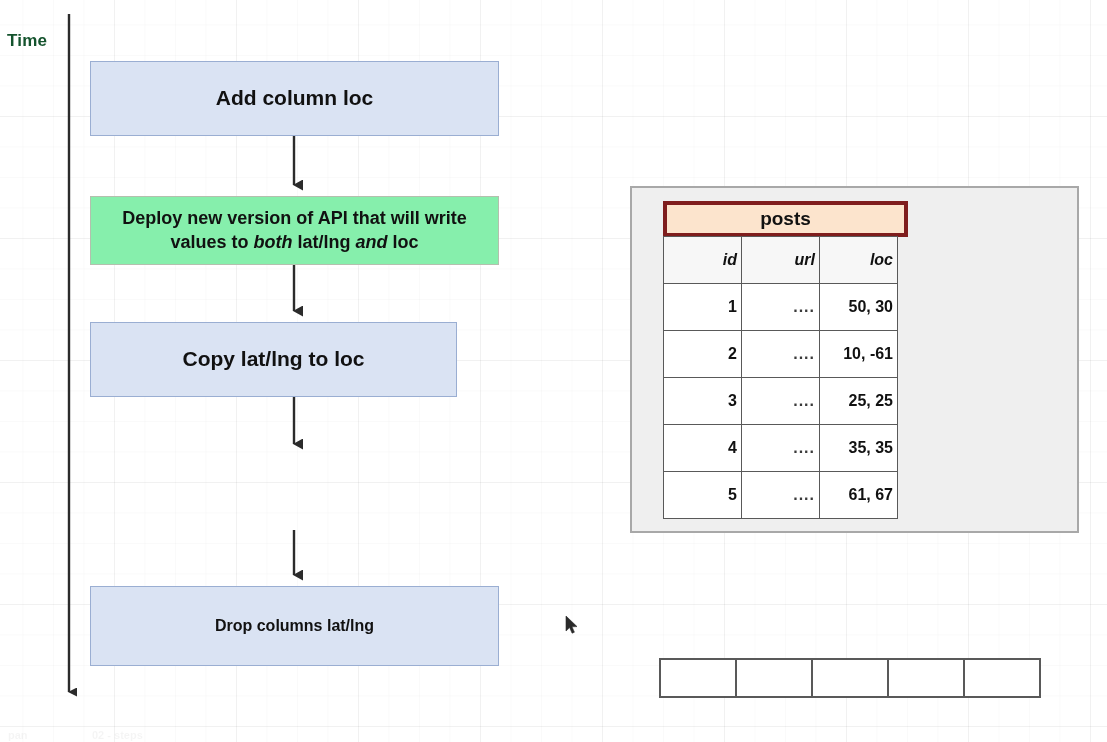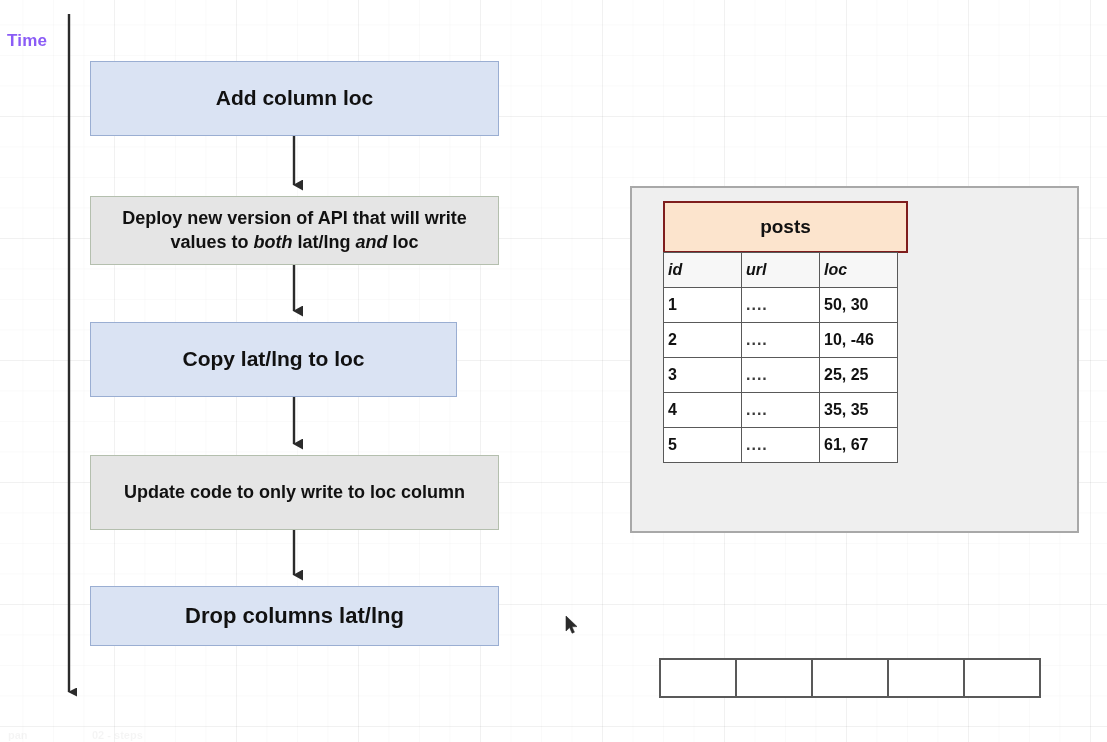--- a/index.html
+++ b/index.html
@@ -47,21 +47,21 @@
   }
 
   
   #time-label {
     position: absolute;
     left: 7px;
     top: 31px;
     font-size: 17px;
     font-weight: bold;
     letter-spacing: 0.2px;
-    color: #8b5cf6;
+    color: #14532d;
   }
   #time-axis-svg {
     position: absolute;
     left: 48px;
     top: 14px;
     width: 46px;
     height: 692px;
   }
 
   
@@ -76,31 +76,31 @@
     font-weight: bold;
     line-height: 1.28;
     padding: 2px 10px;
     color: #111111;
   }
   .flow-box.blue {
     background: #dae3f3;
     border: 1px solid #9aaed2;
   }
   .flow-box.green {
-    background: #e5e5e5;
+    background: #86efac;
     border: 1px solid #b4bfae;
   }
   .flow-box .txt { display: block; width: 100%; }
   .flow-box i, .flow-box em { font-style: italic; font-weight: bold; }
 
   #box-add      { left: 90px; top: 61px;  width: 409px; height: 75px; font-size: 21px; }
   #box-deploy   { left: 90px; top: 196px; width: 409px; height: 69px; font-size: 18px; }
   #box-copy     { left: 90px; top: 322px; width: 367px; height: 75px; font-size: 21px; }
   #box-update   { left: 90px; top: 455px; width: 409px; height: 75px; font-size: 18px; }
-  #box-drop     { left: 90px; top: 586px; width: 409px; height: 60px; font-size: 22px; }
+  #box-drop     { left: 90px; top: 586px; width: 409px; height: 80px; font-size: 16px; }
 
   
   .connector {
     position: absolute;
     left: 274px;
     width: 40px;
   }
   #conn-1 { top: 136px; height: 60px; }
   #conn-2 { top: 265px; height: 57px; }
   #conn-3 { top: 397px; height: 58px; }
@@ -118,41 +118,41 @@
     box-sizing: border-box;
   }
   #posts-table-wrap {
     position: absolute;
     left: 31px;
     top: 13px;
   }
   #posts-title {
     box-sizing: border-box;
     width: 245px;
-    height: 52px;
+    height: 36px;
     background: #fce4cd;
-    border: 2px solid #7f1d1d;
+    border: 4px solid #7f1d1d;
     display: flex;
     align-items: center;
     justify-content: center;
     font-size: 19px;
     font-weight: bold;
     color: #111;
     text-align: right;
   }
   table.posts {
     border-collapse: collapse;
     margin-top: -1px;
     table-layout: fixed;
   }
   table.posts th, table.posts td {
     box-sizing: border-box;
     border: 1px solid #595959;
-    height: 35px;
-    text-align: left;
+    height: 47px;
+    text-align: right;
     vertical-align: middle;
     font-size: 16px;
     font-weight: bold;
     color: #111;
     background: #ffffff;
     padding: 0 4px;
   }
   table.posts th {
     background: #f7f7f7;
     font-style: italic;
@@ -225,23 +225,20 @@
   </div>
 
   <div class="flow-box green" id="box-deploy">
     <span class="txt">Deploy new version of API that will write values to <i>both</i> lat/lng <i>and</i> loc</span>
   </div>
 
   <div class="flow-box blue" id="box-copy">
     <span class="txt">Copy lat/lng to loc</span>
   </div>
 
-  <div class="flow-box green" id="box-update">
-    <span class="txt">Update code to only write to loc column</span>
-  </div>
 
   <div class="flow-box blue" id="box-drop">
     <span class="txt">Drop columns lat/lng</span>
   </div>
 
   <svg class="connector" id="conn-1" viewBox="0 0 40 60" preserveAspectRatio="none" xmlns="http://www.w3.org/2000/svg">
     <defs>
       <marker id="ah1" markerWidth="11" markerHeight="10" refX="5.5" refY="9" orient="auto" markerUnits="userSpaceOnUse">
         <path d="M0,0 L11,0 L5.5,10 Z" fill="#2b2b2b"></path>
       </marker>
@@ -279,21 +276,21 @@
         </thead>
         <tbody>
           <tr>
             <td>1</td>
             <td class="dots">....</td>
             <td>50, 30</td>
           </tr>
           <tr>
             <td>2</td>
             <td class="dots">....</td>
-            <td>10, -46</td>
+            <td>10, -61</td>
           </tr>
           <tr>
             <td>3</td>
             <td class="dots">....</td>
             <td>25, 25</td>
           </tr>
           <tr>
             <td>4</td>
             <td class="dots">....</td>
             <td>35, 35</td>

